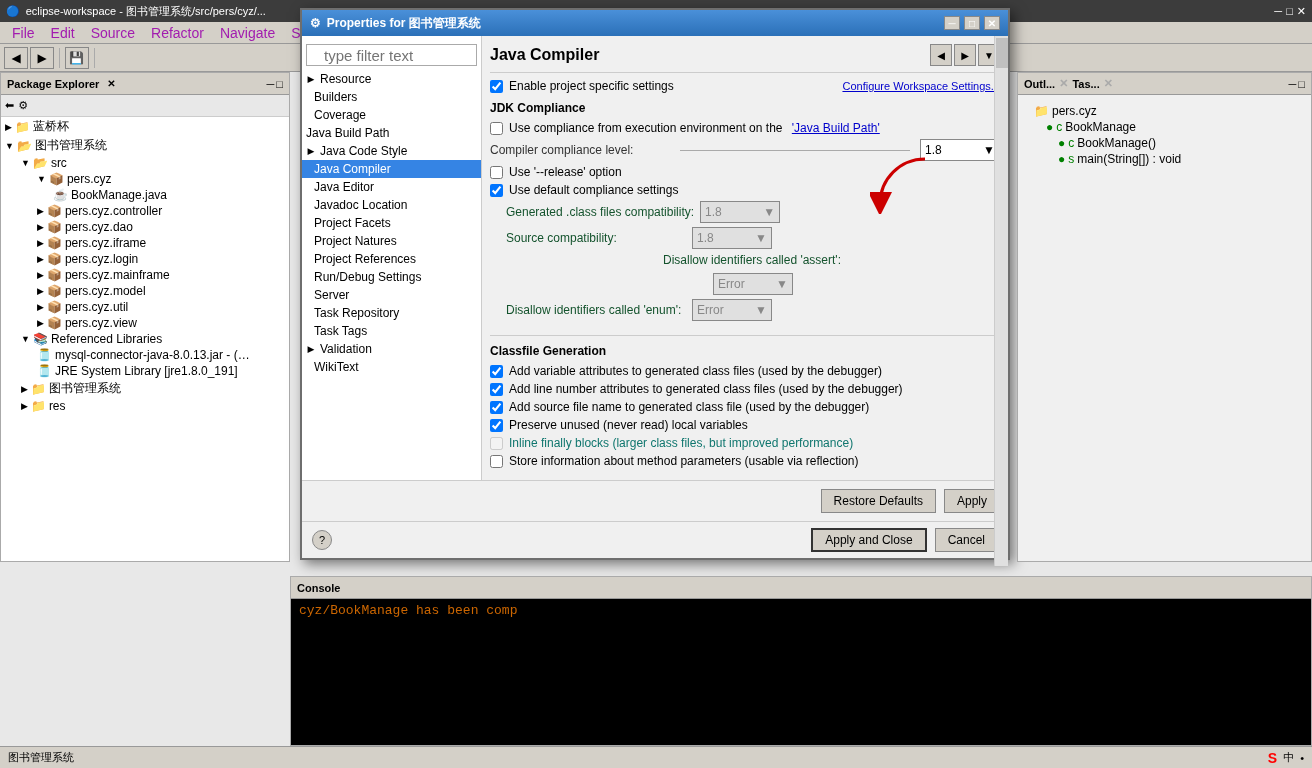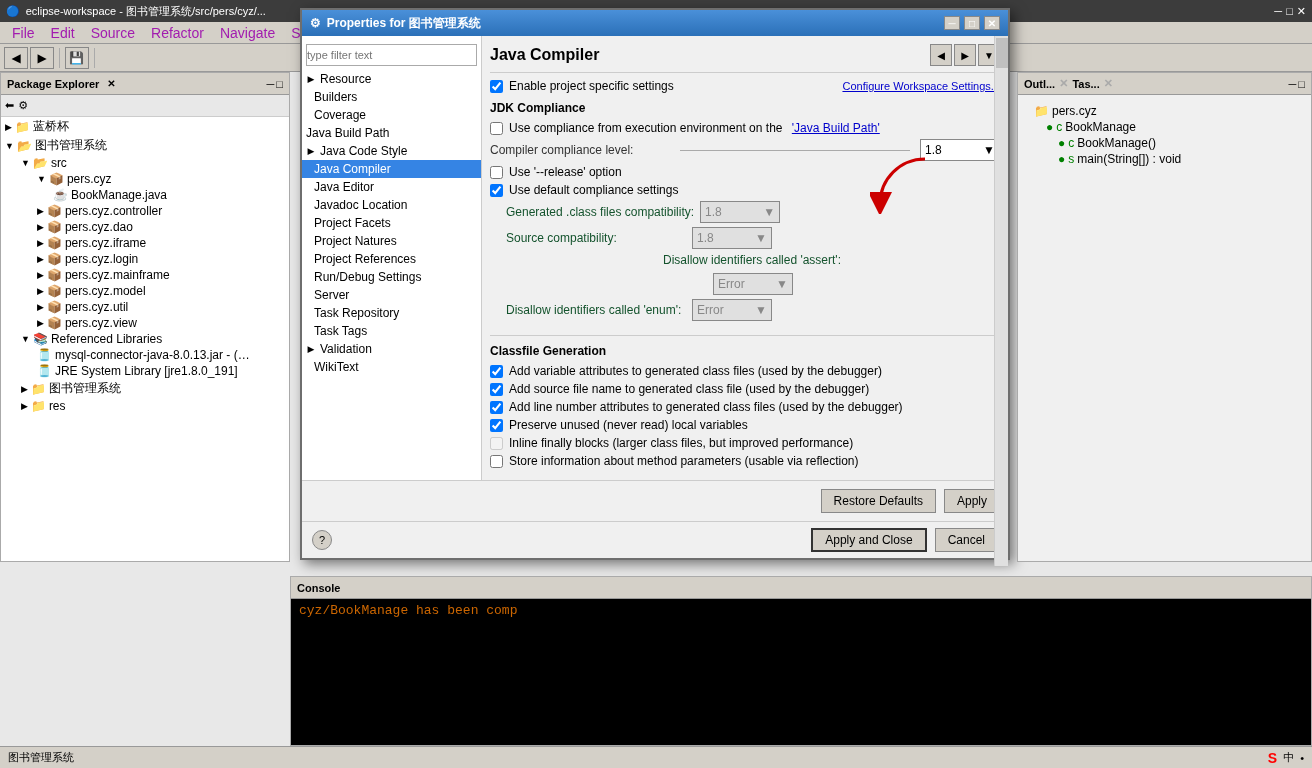--- a/index.html
+++ b/index.html
@@ -185,22 +185,22 @@
       display: flex;
       flex-direction: column;
       padding: 4px 0;
     }
 
     .filter-input {
       margin: 4px;
       width: calc(100% - 8px);
       height: 22px;
       border: 1px solid #aaa;
-      padding: 0 0;
-      font-size: 11px;
+      padding: 0 17px;
+      font-size: 15px;
       color: #aaa;
     }
 
     .nav-item {
       padding: 2px 8px 2px 12px;
       font-size: 12px;
       cursor: pointer;
       white-space: nowrap;
       display: flex;
       align-items: center;
@@ -727,34 +727,34 @@
           </div>
 
           <div class="classfile-section">
             <div class="section-label">Classfile Generation</div>
 
             <div class="checkbox-item">
               <input type="checkbox" checked="" id="cf0" style="">
               <label for="cf0">Add variable attributes to generated class files (used by the debugger)</label>
             </div>
             <div class="checkbox-item">
+              <input type="checkbox" checked="" id="cf1" style="">
+              <label for="cf1">Add line number attributes to generated class files (used by the debugger)</label>
+            </div>
+            <div class="checkbox-item">
               <input type="checkbox" checked="" id="cf2" style="">
               <label for="cf2">Add source file name to generated class file (used by the debugger)</label>
-            </div>
-            <div class="checkbox-item">
-              <input type="checkbox" checked="" id="cf1" style="">
-              <label for="cf1">Add line number attributes to generated class files (used by the debugger)</label>
             </div>
             <div class="checkbox-item">
               <input type="checkbox" checked="" id="cf3" style="">
               <label for="cf3">Preserve unused (never read) local variables</label>
             </div>
             <div class="checkbox-item muted">
               <input type="checkbox" disabled="" id="cf4" style="">
-              <label for="cf4" style="color:#000000;">Inline finally blocks (larger class files, but improved performance)</label>
+              <label for="cf4" style="color:#0f766e;">Inline finally blocks (larger class files, but improved performance)</label>
             </div>
             <div class="checkbox-item">
               <input type="checkbox" id="cf5" style="">
               <label for="cf5">Store information about method parameters (usable via reflection)</label>
             </div>
           </div>
 
           <div style="position:absolute;right:0;top:0;width:14px;height:530px;background:#e0e0e0;border-left:1px solid #ccc;">
             <div style="width:12px;height:30px;background:#c0c0c0;margin:2px auto;"></div>
           </div>

